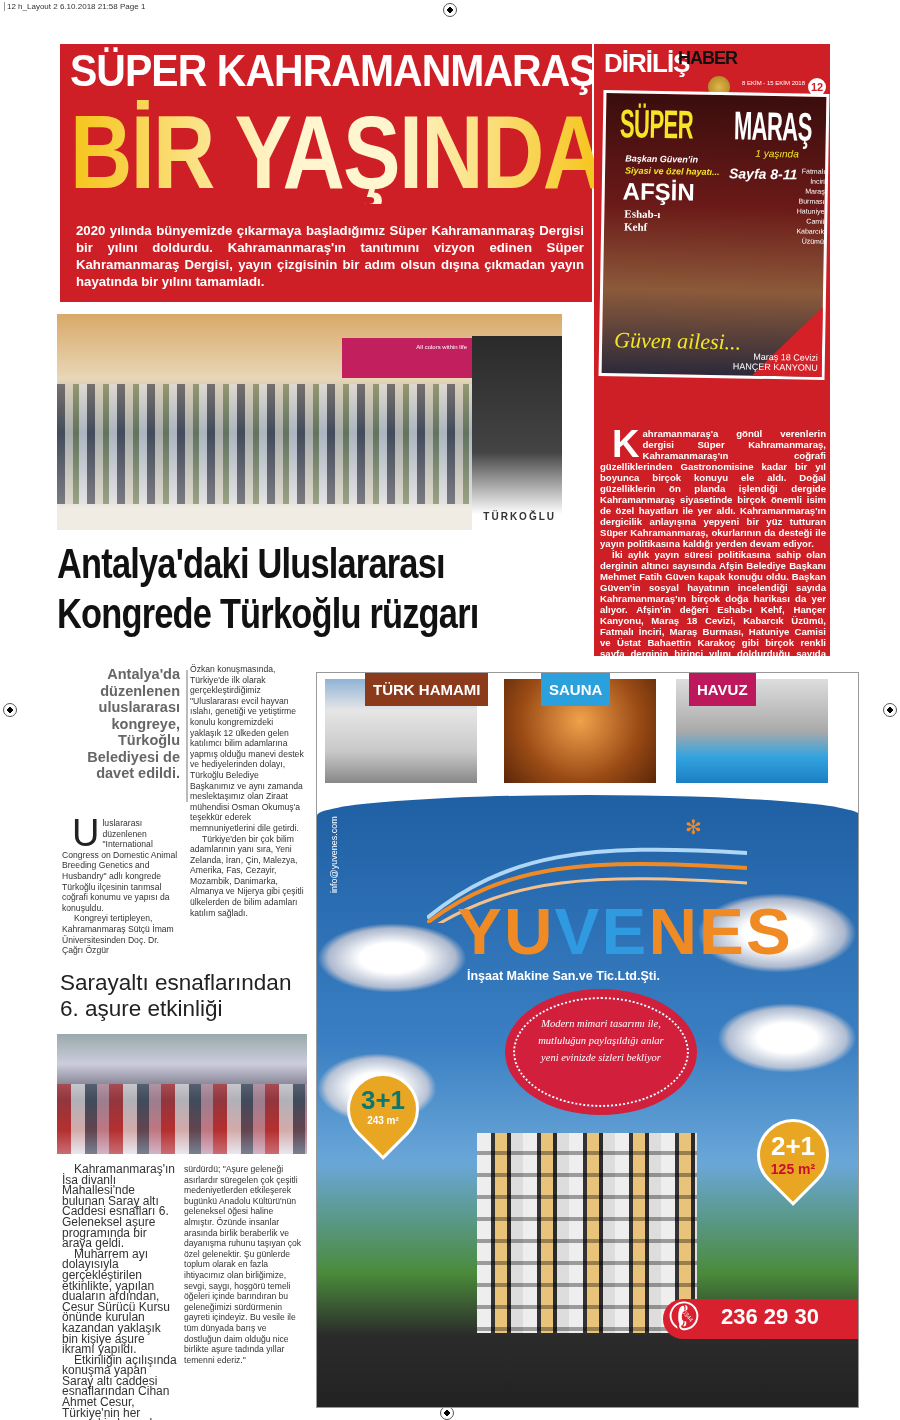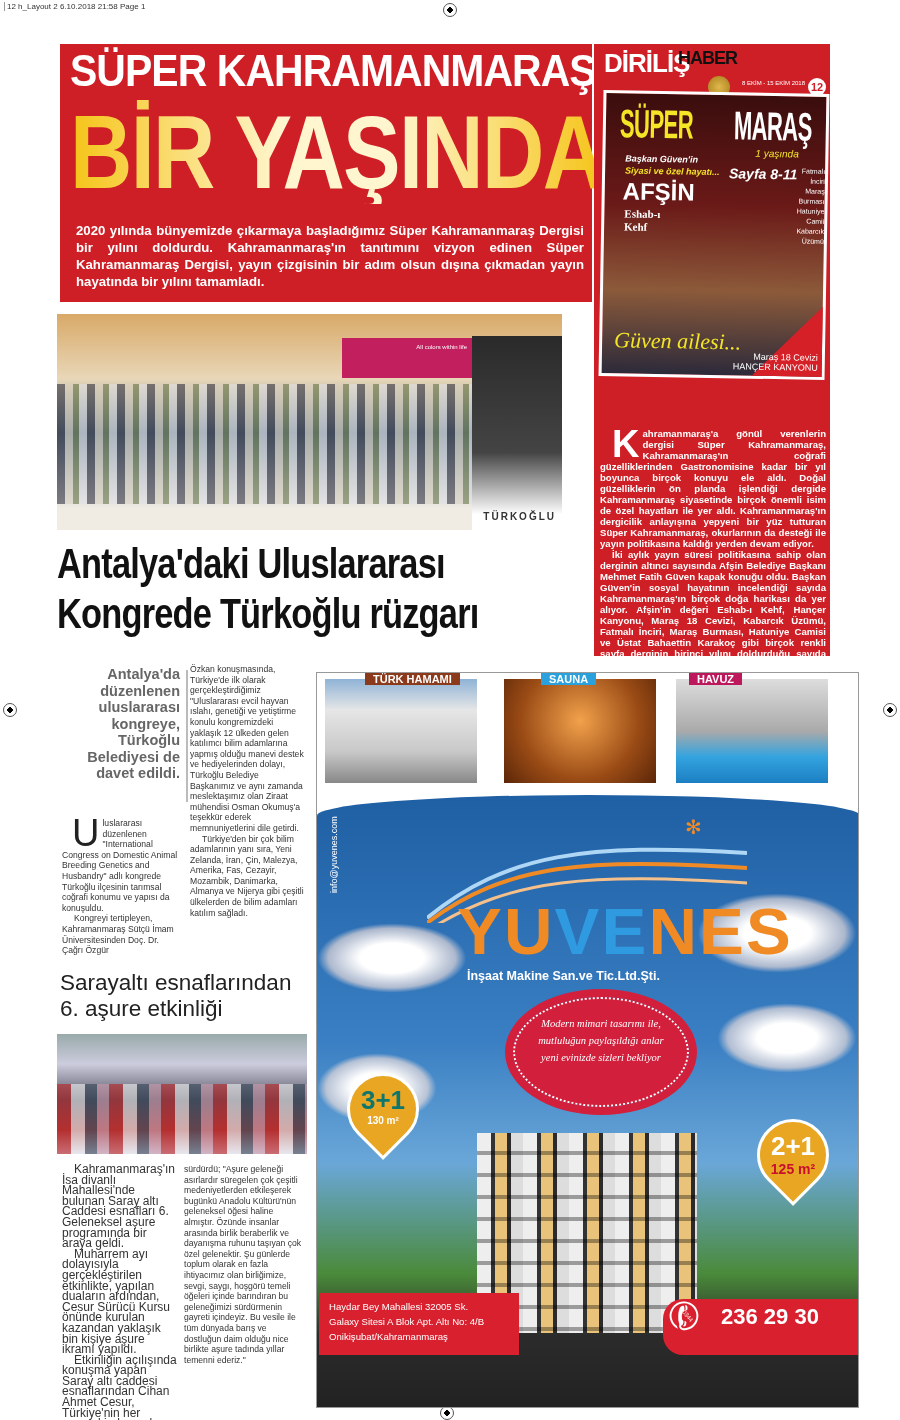--- a/index.html
+++ b/index.html
@@ -53,40 +53,40 @@
 .photo2{left:57px;top:1034px;width:250px;height:120px;background:linear-gradient(180deg,#9aa 0%,#ccd 25%,#556 55%,#a44 80%,#dde 100%)}
 .photo2 .p{position:absolute;left:0;bottom:0;width:100%;height:70px;background:repeating-linear-gradient(90deg,#b22 0 14px,#eee 14px 28px,#345 28px 40px,#c9a 40px 52px);opacity:.6}
 .col3{left:62px;top:1164px;width:116px;font-size:12px;line-height:10.6px;color:#333}
 .col4{left:184px;top:1164px;width:118px;font-size:8.6px;line-height:10.6px;color:#333}
 
 .ad{left:316px;top:672px;width:543px;height:736px;border:1px solid #999;background:#fff;overflow:hidden}
 .thumb{position:absolute;top:6px;width:152px;height:104px}
 .t1b{left:8px;background:linear-gradient(180deg,#8fb3d6,#e6e6e6 30%,#c8c8c8 70%,#888)}
 .t2b{left:187px;background:radial-gradient(circle at 50% 40%,#f2a24b,#9a4b15 60%,#5b2608)}
 .t3b{left:359px;background:linear-gradient(180deg,#ddd 0%,#aaa 50%,#33a3df 75%,#1c7fc2)}
-.tlabel{position:absolute;top:0;padding:0 8px;color:#fff;font-weight:bold;font-size:11px}
+.tlabel{position:absolute;top:0;padding:8px 8px;color:#fff;font-weight:bold;font-size:15px}
 .lb1{left:48px;background:#8b3a1b}
 .lb2{left:224px;background:#2aa0dd}
 .lb3{left:372px;background:#be185d}
 .sky{position:absolute;left:0;top:122px;width:543px;height:614px;background:linear-gradient(180deg,#1f5fa4 0%,#3a7fc3 40%,#6aa7d8 60%,#4a8a3a 78%,#2b2b2b 88%,#222 100%);border-radius:60% 60% 0 0/4% 4% 0 0}
 .cloud{position:absolute;background:radial-gradient(ellipse,#fff 30%,rgba(255,230,220,.6) 60%,transparent 70%)}
 .waves{position:absolute;left:110px;top:160px;width:320px;height:90px}
 .logo{position:absolute;left:140px;top:222px;font-size:64px;font-weight:bold;letter-spacing:2px;color:#f08a24;transform:scaleX(1.05);transform-origin:left}
 .logo .v{color:#2f9ae0}
 .sub{position:absolute;left:150px;top:296px;color:#fff;font-weight:bold;font-size:12.5px}
 .email{position:absolute;left:10px;top:140px;color:#fff;font-size:9px;transform:rotate(-90deg);transform-origin:left top;white-space:nowrap;left:12px;top:220px}
 .butterfly{position:absolute;left:368px;top:142px;color:#f08a24;font-size:20px}
 .seal{position:absolute;left:196px;top:324px;width:176px;height:110px;border-radius:50%;background:#d21f3c;border:2px dotted #fff;outline:8px solid #d21f3c}
 .sealtext{position:absolute;left:206px;top:342px;width:156px;text-align:center;color:#fff;font-style:italic;font-family:"Liberation Serif",serif;font-size:10.5px;line-height:17px}
 .pin{position:absolute;width:72px;height:72px;border-radius:50% 50% 50% 0;transform:rotate(-45deg);background:#e8a623;border:3px solid #fff}
 .pintext{position:absolute;text-align:center;font-weight:bold;width:72px}
 .building{position:absolute;left:160px;top:460px;width:220px;height:200px;background:repeating-linear-gradient(90deg,#eee 0 14px,#333 14px 18px,#e9c37a 18px 30px,#2b2b2b 30px 34px,#ddd 34px 46px)}
 .building:before{content:"";position:absolute;left:0;top:0;width:100%;height:100%;background:repeating-linear-gradient(180deg,transparent 0 18px,rgba(0,0,0,.35) 18px 22px)}
 .addr{position:absolute;left:2px;top:620px;width:200px;height:62px;background:#d8202e;color:#fff;font-size:9.6px;line-height:15px;padding:6px 10px}
-.phone{position:absolute;left:346px;top:626px;width:197px;height:56px;background:#d8202e;border-radius:20px 0 0 20px;color:#fff;font-weight:bold;font-size:22px;padding:5px 0 0 58px}
+.phone{position:absolute;left:346px;top:626px;width:197px;height:40px;background:#d8202e;border-radius:20px 0 0 20px;color:#fff;font-weight:bold;font-size:22px;padding:5px 0 0 58px}
 .phicon{position:absolute;left:352px;top:620px;width:40px;height:50px;color:#fff;font-size:38px;transform:rotate(-20deg)}
 .phcode{position:absolute;left:364px;top:640px;color:#fff;font-size:6px;transform:rotate(50deg)}
 </style>
 </head>
 <body>
 
 <div class="abs slug">12 h_Layout 2  6.10.2018  21:58  Page 1</div>
 <div class="abs reg" style="left:443px;top:3px"></div>
 <div class="abs reg" style="left:3px;top:703px"></div>
 <div class="abs reg" style="left:883px;top:703px"></div>
@@ -198,27 +198,22 @@
   <div class="sealtext">
     <div>Modern mimari tasarımı ile,</div>
     <div>mutluluğun paylaşıldığı anlar</div>
     <div>yeni evinizde sizleri bekliyor</div>
   </div>
 
   <div class="building"></div>
 
   <div class="pin" style="left:30px;top:400px"></div>
   <div class="pintext" style="left:30px;top:412px;color:#0f766e;font-size:26px">3+1</div>
-  <div class="pintext" style="left:30px;top:442px;color:#fff;font-size:10px">130 m²</div>
+  <div class="pintext" style="left:30px;top:442px;color:#fff;font-size:10px">243 m²</div>
 
   <div class="pin" style="left:440px;top:446px"></div>
   <div class="pintext" style="left:440px;top:458px;color:#fff;font-size:26px">2+1</div>
   <div class="pintext" style="left:440px;top:488px;color:#c8102e;font-size:14px">125 m²</div>
 
-  <div class="addr">
-    <div>Haydar Bey Mahallesi 32005 Sk.</div>
-    <div>Galaxy Sitesi A Blok Apt. Altı No: 4/B</div>
-    <div>Onikişubat/Kahramanmaraş</div>
-  </div>
   <div class="phone">236 29 30</div>
   <div class="phicon">✆</div>
   <div class="phcode">0344</div>
 </div>
 
 </body></html>

